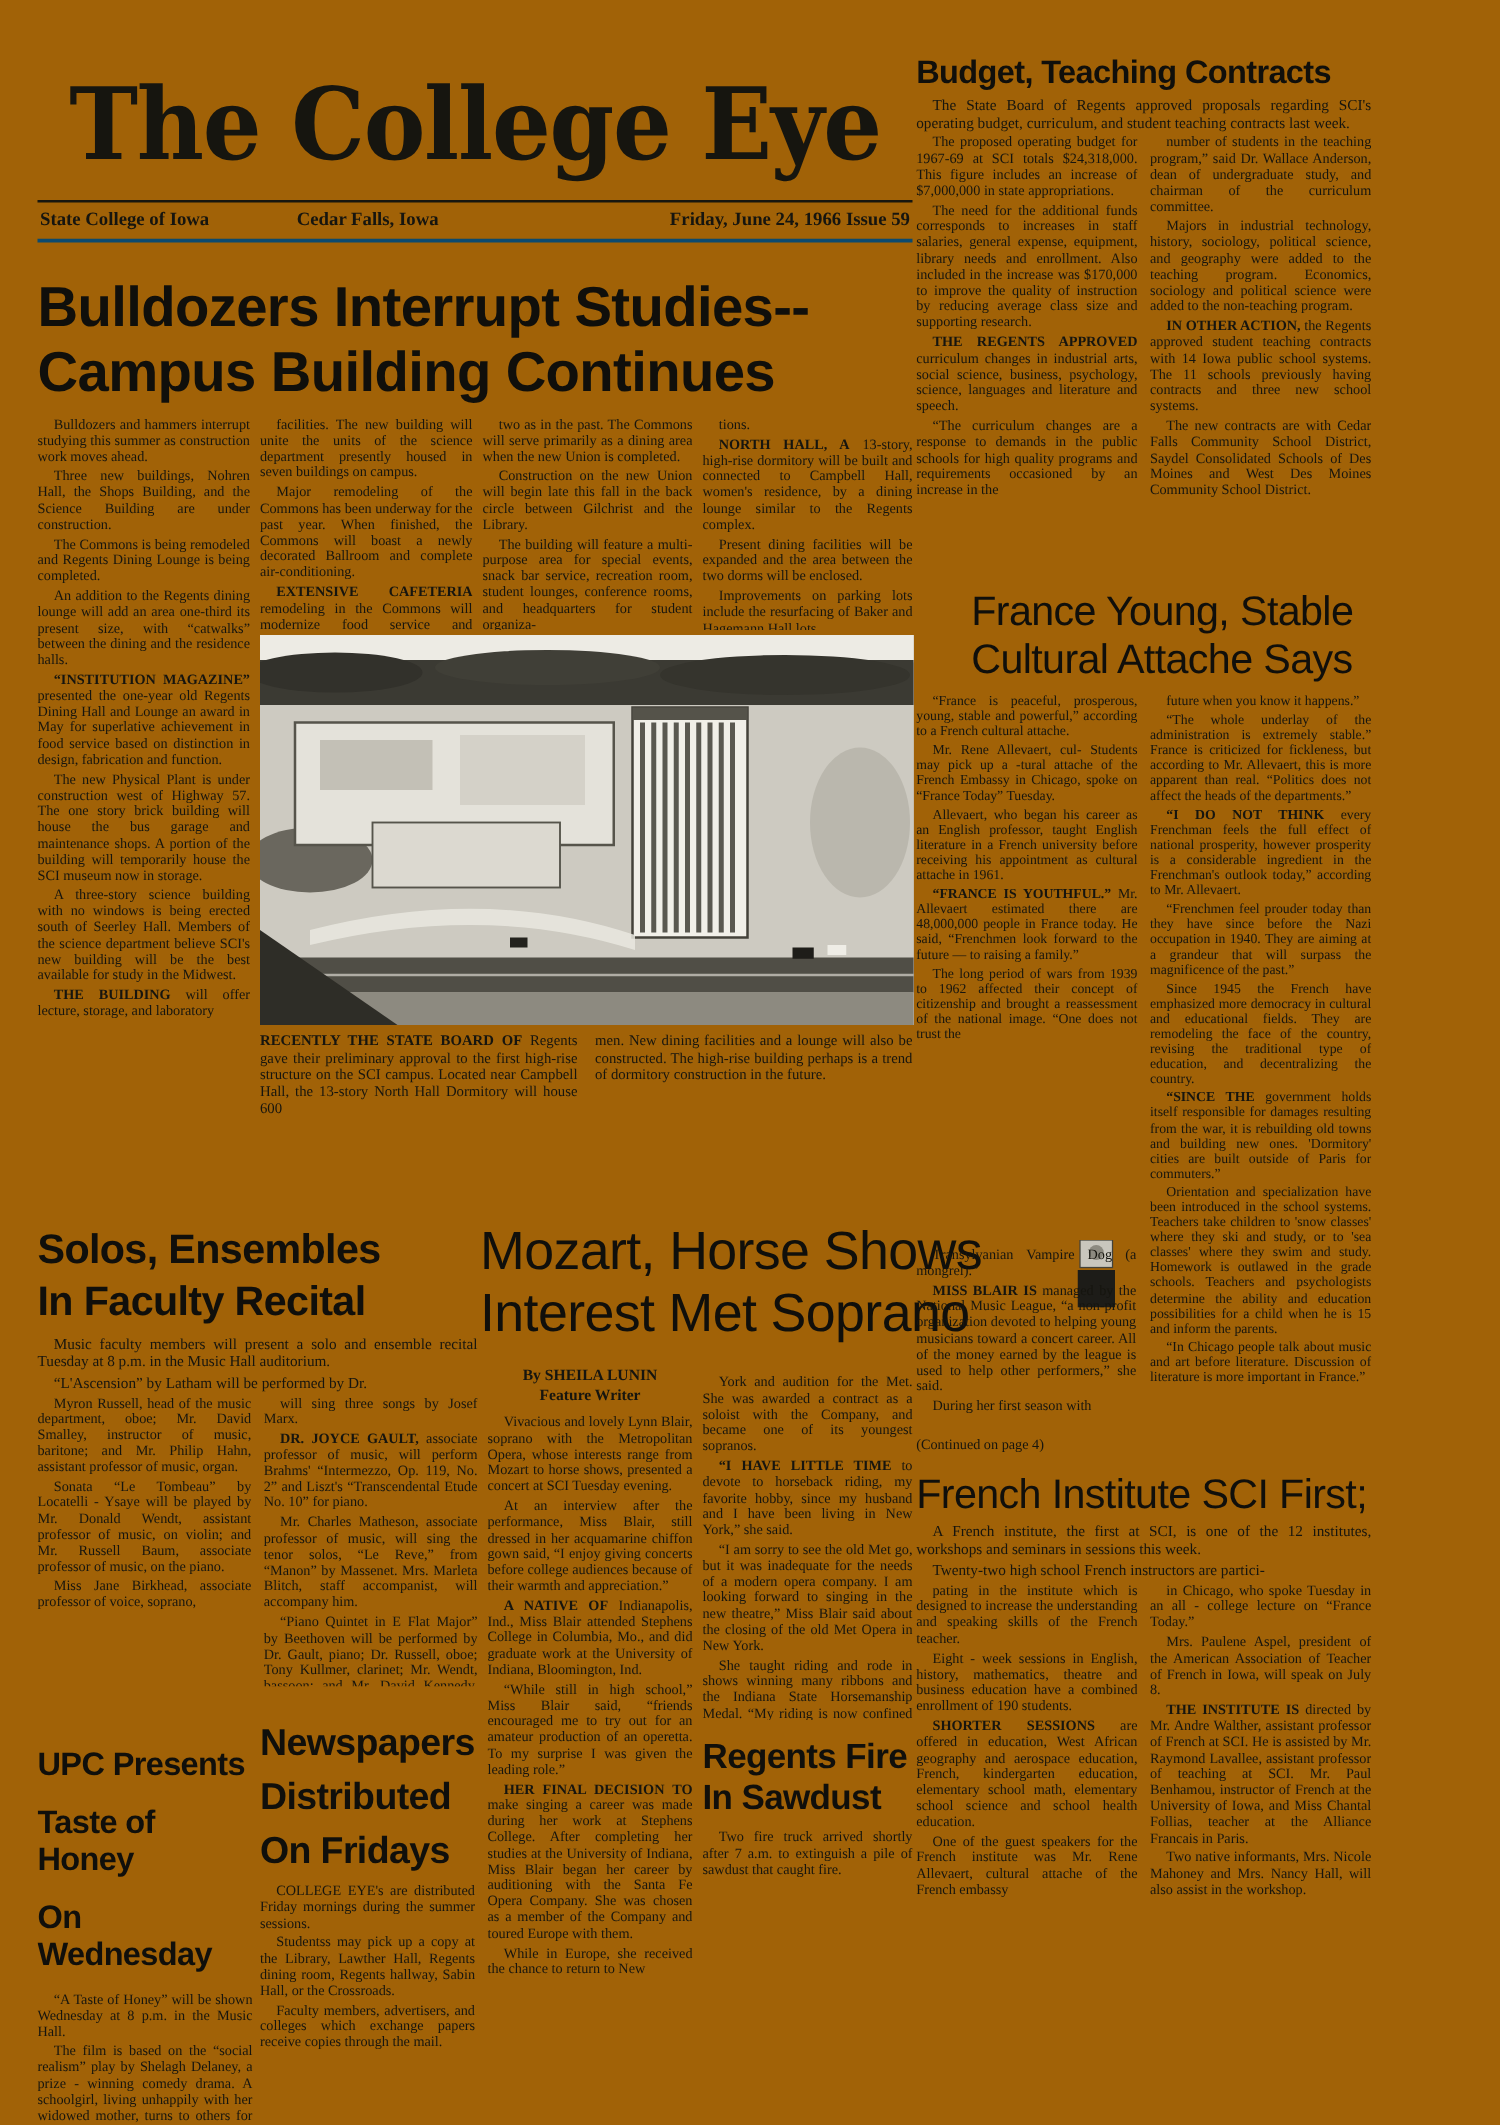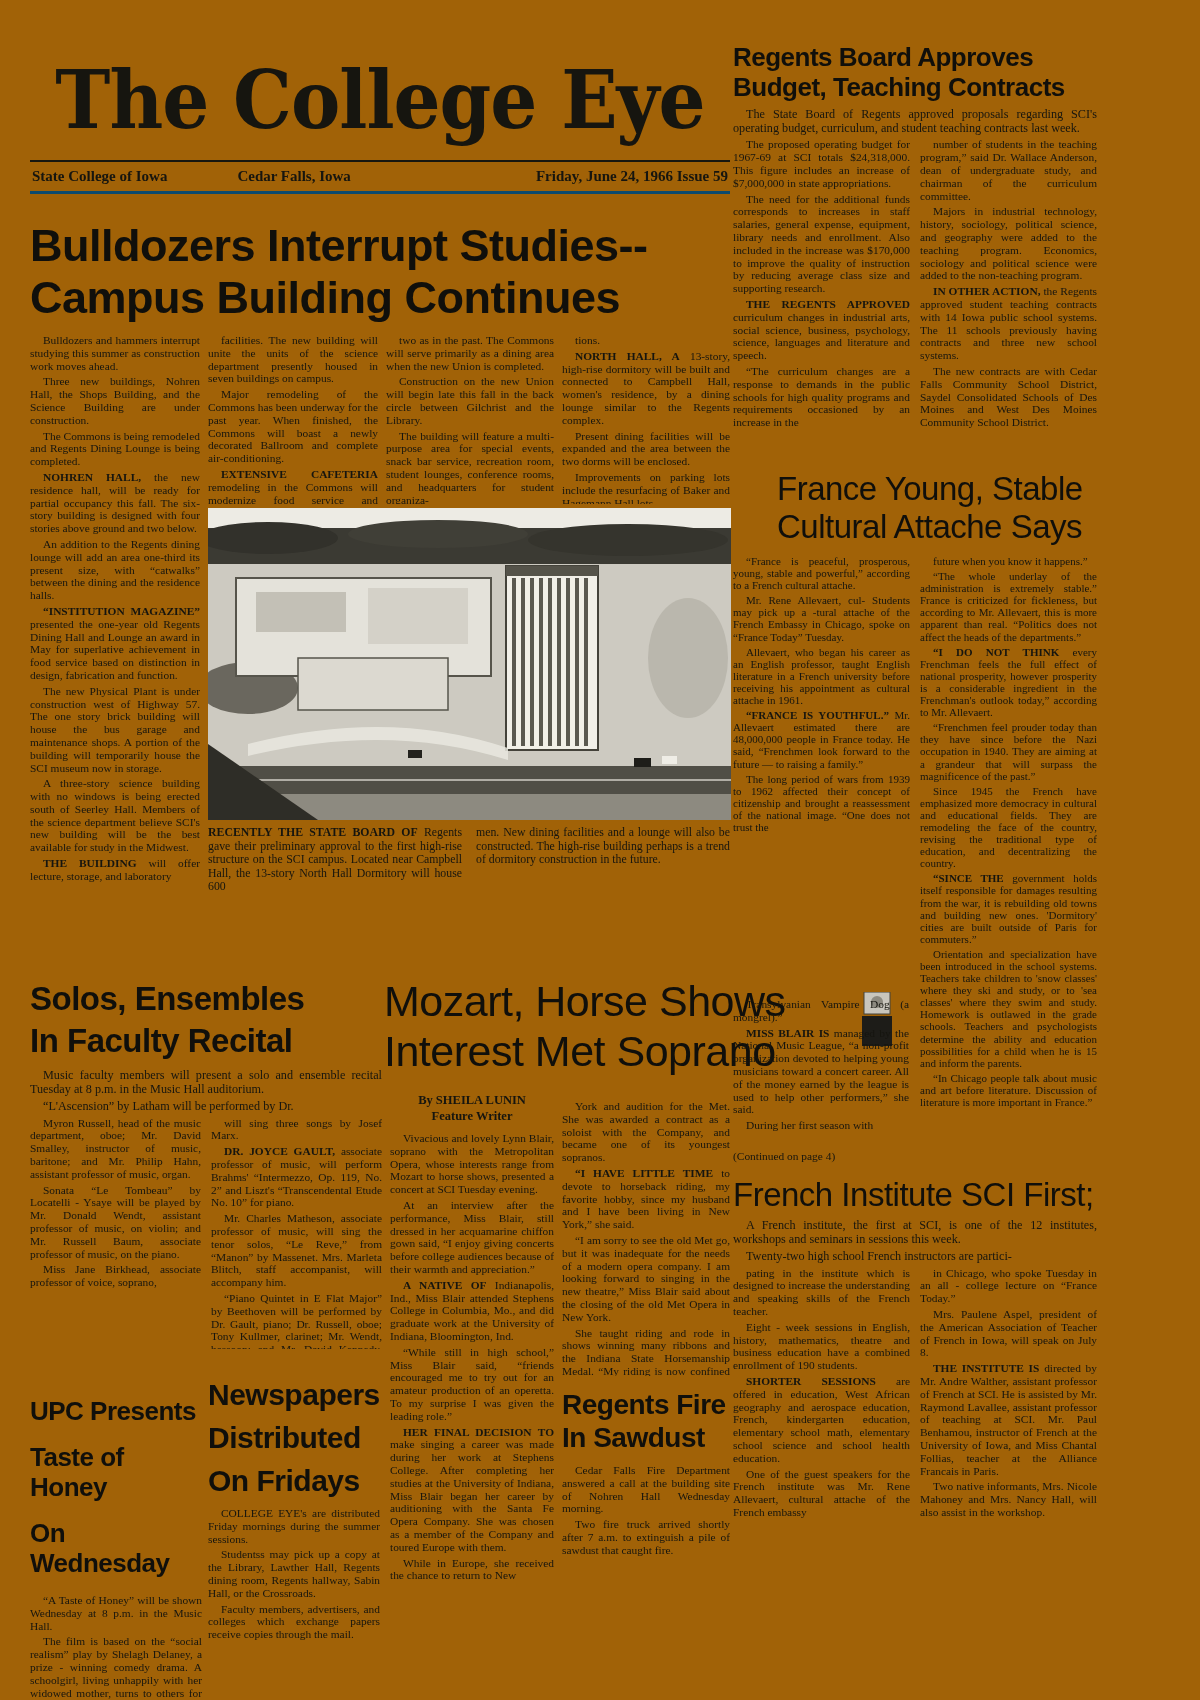--- a/index.html
+++ b/index.html
@@ -57,21 +57,20 @@
   <div class="abs dateline">
     <span class="dl-left">
       <span>State College of Iowa</span>
       <span>Cedar Falls, Iowa</span>
     </span>
     <span>Friday, June 24, 1966   Issue 59</span>
   </div>
 
   <section class="abs clip" style="left:733px;top:42px;width:364px;height:428px;">
     <h2 class="hl hl-26">
-      <span>Regents Board Approves</span>
       <span>Budget, Teaching Contracts</span>
     </h2>
     <div class="body lead" style="margin-top:5px;">
         <p>The State Board of Regents approved proposals regarding SCI's operating budget, curriculum, and student teaching contracts last week.</p>
       </div>
     <div class="cols" style="margin-top:3px;font-family:Liberation Serif, serif;">
       <div class="body clip" style="width:177px;height:302px;">
           <p>The proposed operating budget for 1967-69 at SCI totals $24,318,000. This figure includes an increase of $7,000,000 in state appropriations.</p>
           <p>The need for the additional funds corresponds to increases in staff salaries, general expense, equipment, library needs and enrollment. Also included in the increase was $170,000 to improve the quality of instruction by reducing average class size and supporting research.</p>
           <p><b>THE REGENTS APPROVED</b> curriculum changes in industrial arts, social science, business, psychology, science, languages and literature and speech.</p>
@@ -88,21 +87,20 @@
 
   <h2 class="abs hl hl-45" style="left:30px;top:220px;width:702px;">
     <span>Bulldozers Interrupt Studies--</span>
     <span>Campus Building Continues</span>
   </h2>
 
   <div class="abs body clip" style="left:30px;top:334px;width:170px;height:644px;">
       <p>Bulldozers and hammers interrupt studying this summer as construction work moves ahead.</p>
       <p>Three new buildings, Nohren Hall, the Shops Building, and the Science Building are under construction.</p>
       <p>The Commons is being remodeled and Regents Dining Lounge is being completed.</p>
-      <p><b>NOHREN HALL,</b> the new residence hall, will be ready for partial occupancy this fall. The six-story building is designed with four stories above ground and two below.</p>
       <p>An addition to the Regents dining lounge will add an area one-third its present size, with “catwalks” between the dining and the residence halls.</p>
       <p><b>“INSTITUTION MAGAZINE”</b> presented the one-year old Regents Dining Hall and Lounge an award in May for superlative achievement in food service based on distinction in design, fabrication and function.</p>
       <p>The new Physical Plant is under construction west of Highway 57. The one story brick building will house the bus garage and maintenance shops. A portion of the building will temporarily house the SCI museum now in storage.</p>
       <p>A three-story science building with no windows is being erected south of Seerley Hall. Members of the science department believe SCI's new building will be the best available for study in the Midwest.</p>
       <p><b>THE BUILDING</b> will offer lecture, storage, and laboratory</p>
     </div>
   <div class="abs body clip" style="left:208px;top:334px;width:170px;height:170px;">
       <p>facilities. The new building will unite the units of the science department presently housed in seven buildings on campus.</p>
       <p>Major remodeling of the Commons has been underway for the past year. When finished, the Commons will boast a newly decorated Ballroom and complete air-conditioning.</p>
       <p><b>EXTENSIVE CAFETERIA</b> remodeling in the Commons will modernize food service and preparation. Equipment will be housed on one level instead of</p>
@@ -284,21 +282,20 @@
         <p>Faculty members, advertisers, and colleges which exchange papers receive copies through the mail.</p>
       </div>
   </section>
 
   <section class="abs clip" style="left:562px;top:1388px;width:168px;height:300px;">
     <h2 class="hl hl-28">
       <span>Regents Fire</span>
       <span>In Sawdust</span>
     </h2>
     <div class="body" style="margin-top:10px;">
-        <p>Cedar Falls Fire Department answered a call at the building site of Nohren Hall Wednesday morning.</p>
         <p>Two fire truck arrived shortly after 7 a.m. to extinguish a pile of sawdust that caught fire.</p>
       </div>
   </section>
 
   <section class="abs" style="left:733px;top:1176px;width:364px;">
     <h2 class="hl hl-33" style="font-weight:normal;">
       <span>French Institute SCI First;</span>
     </h2>
     <div class="body lead" style="margin-top:4px;">
         <p>A French institute, the first at SCI, is one of the 12 institutes, workshops and seminars in sessions this week.</p>

